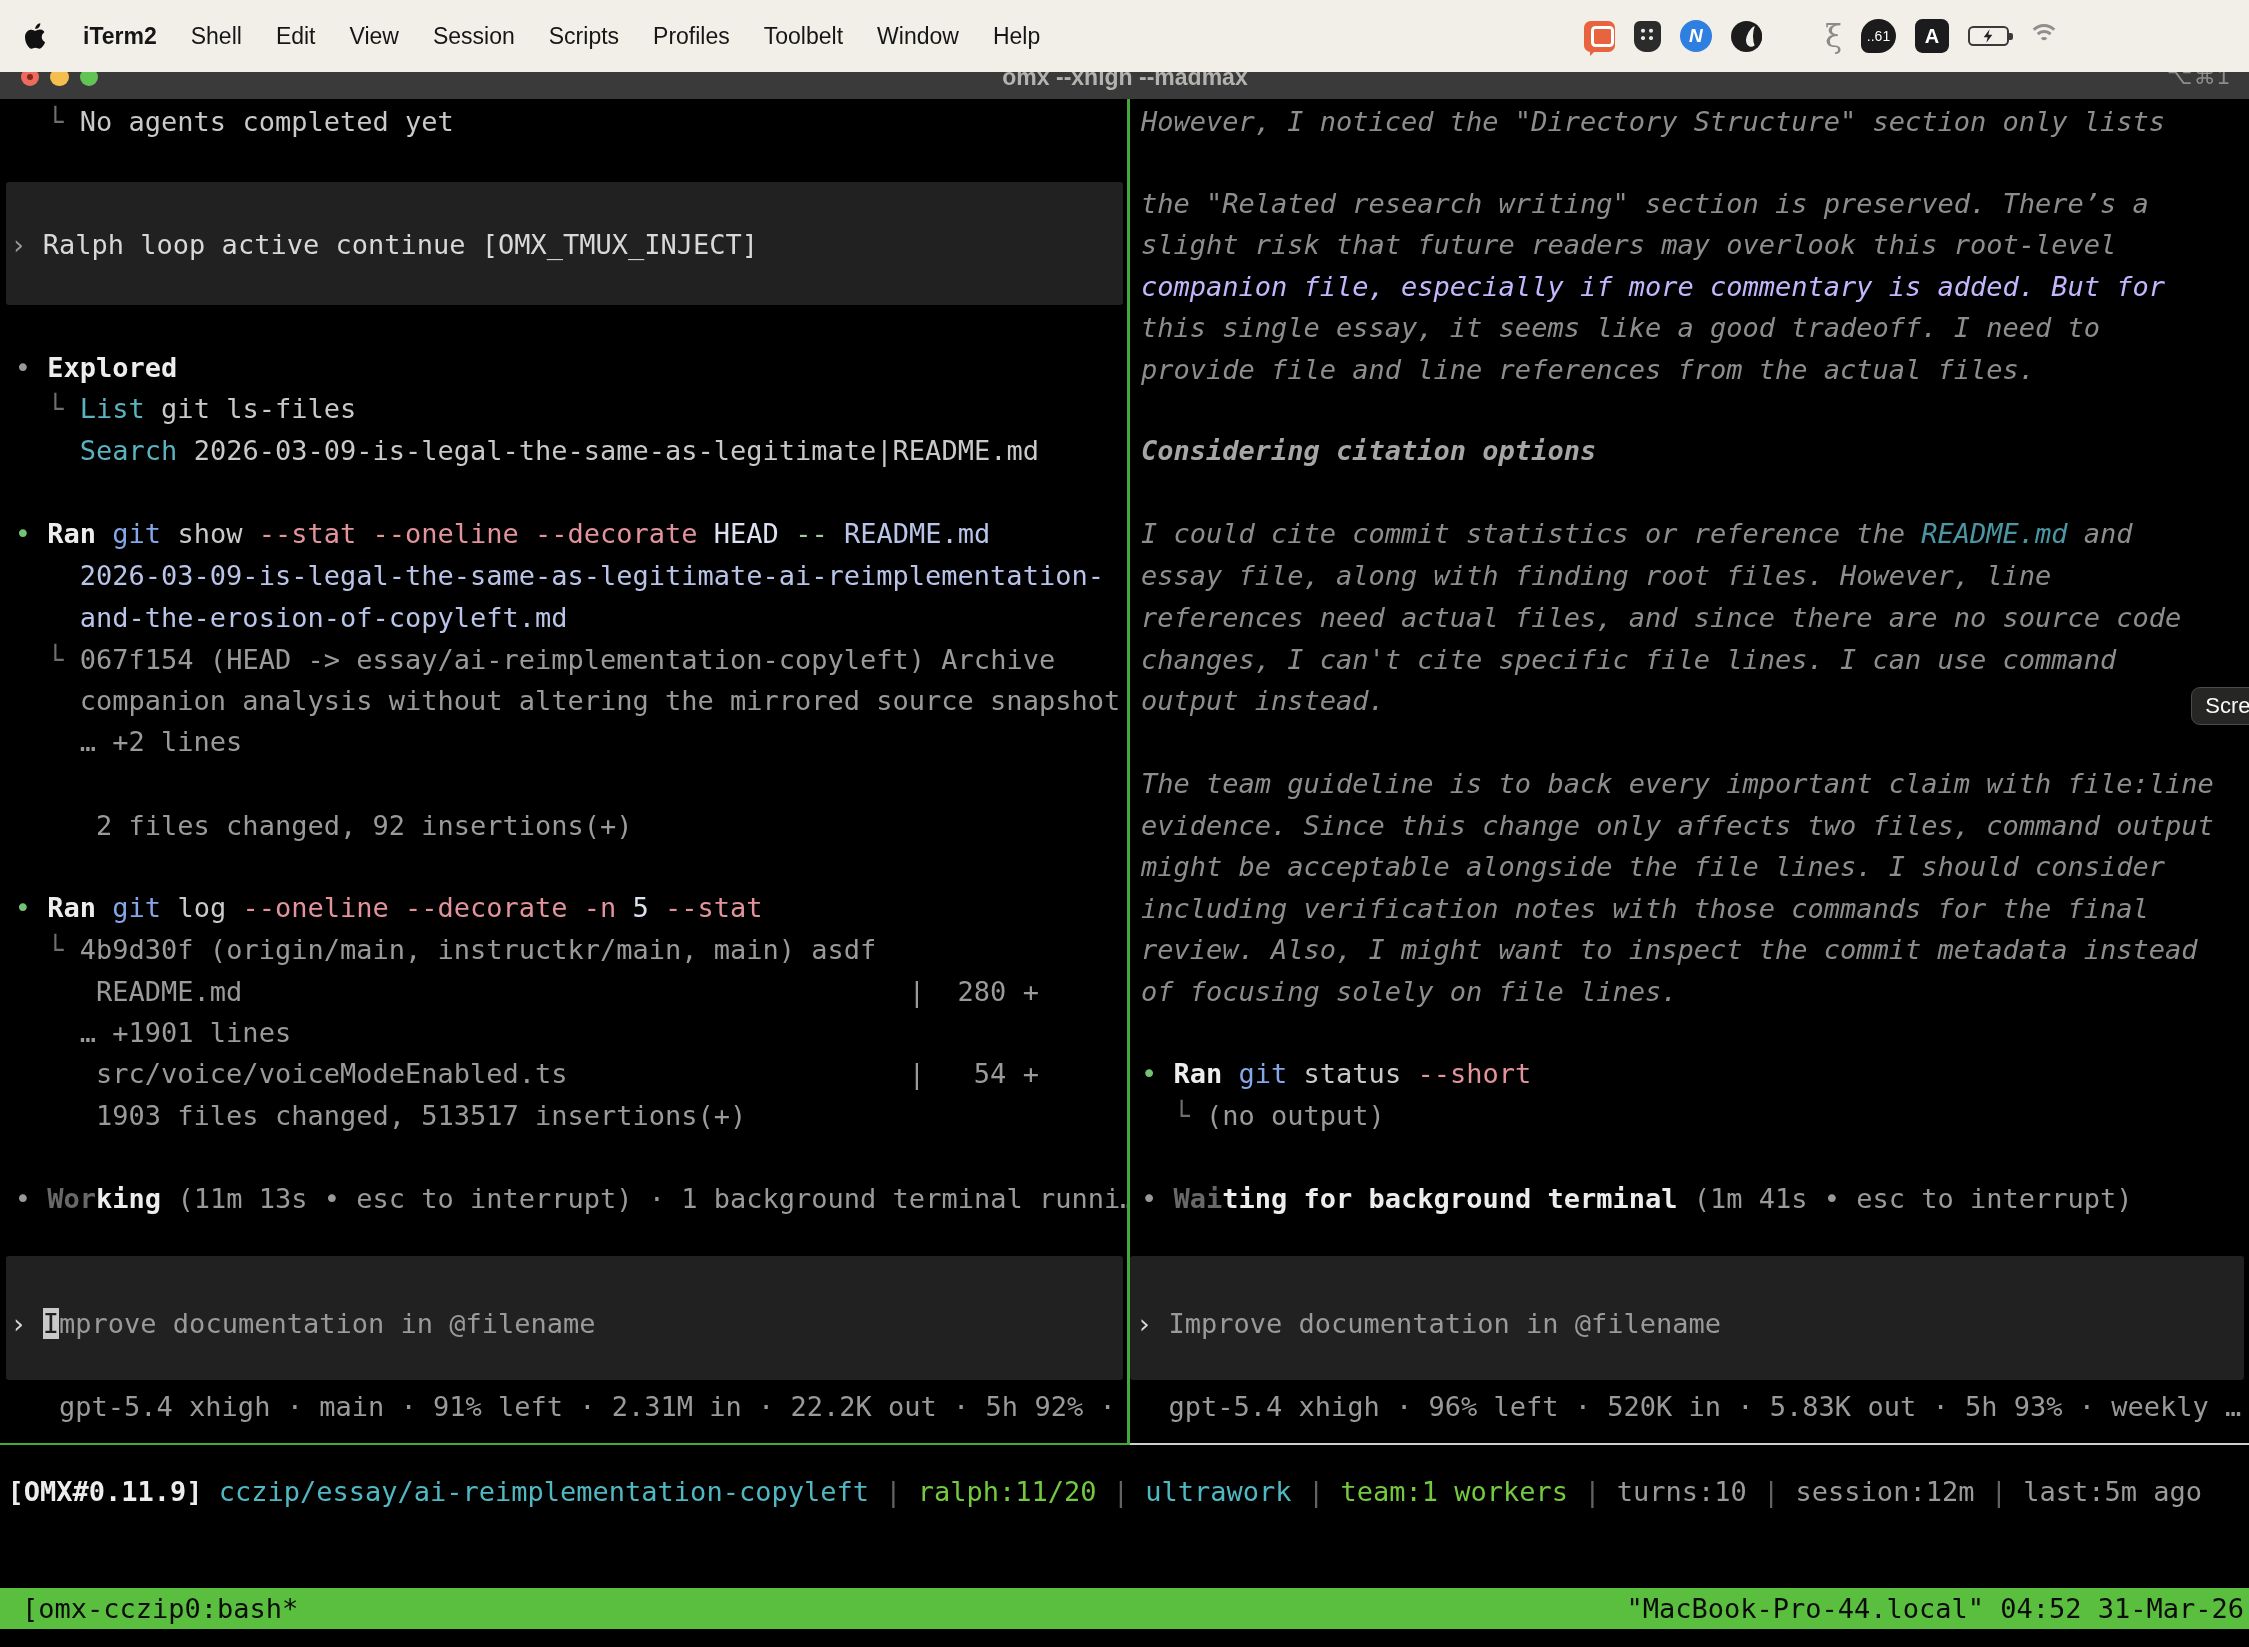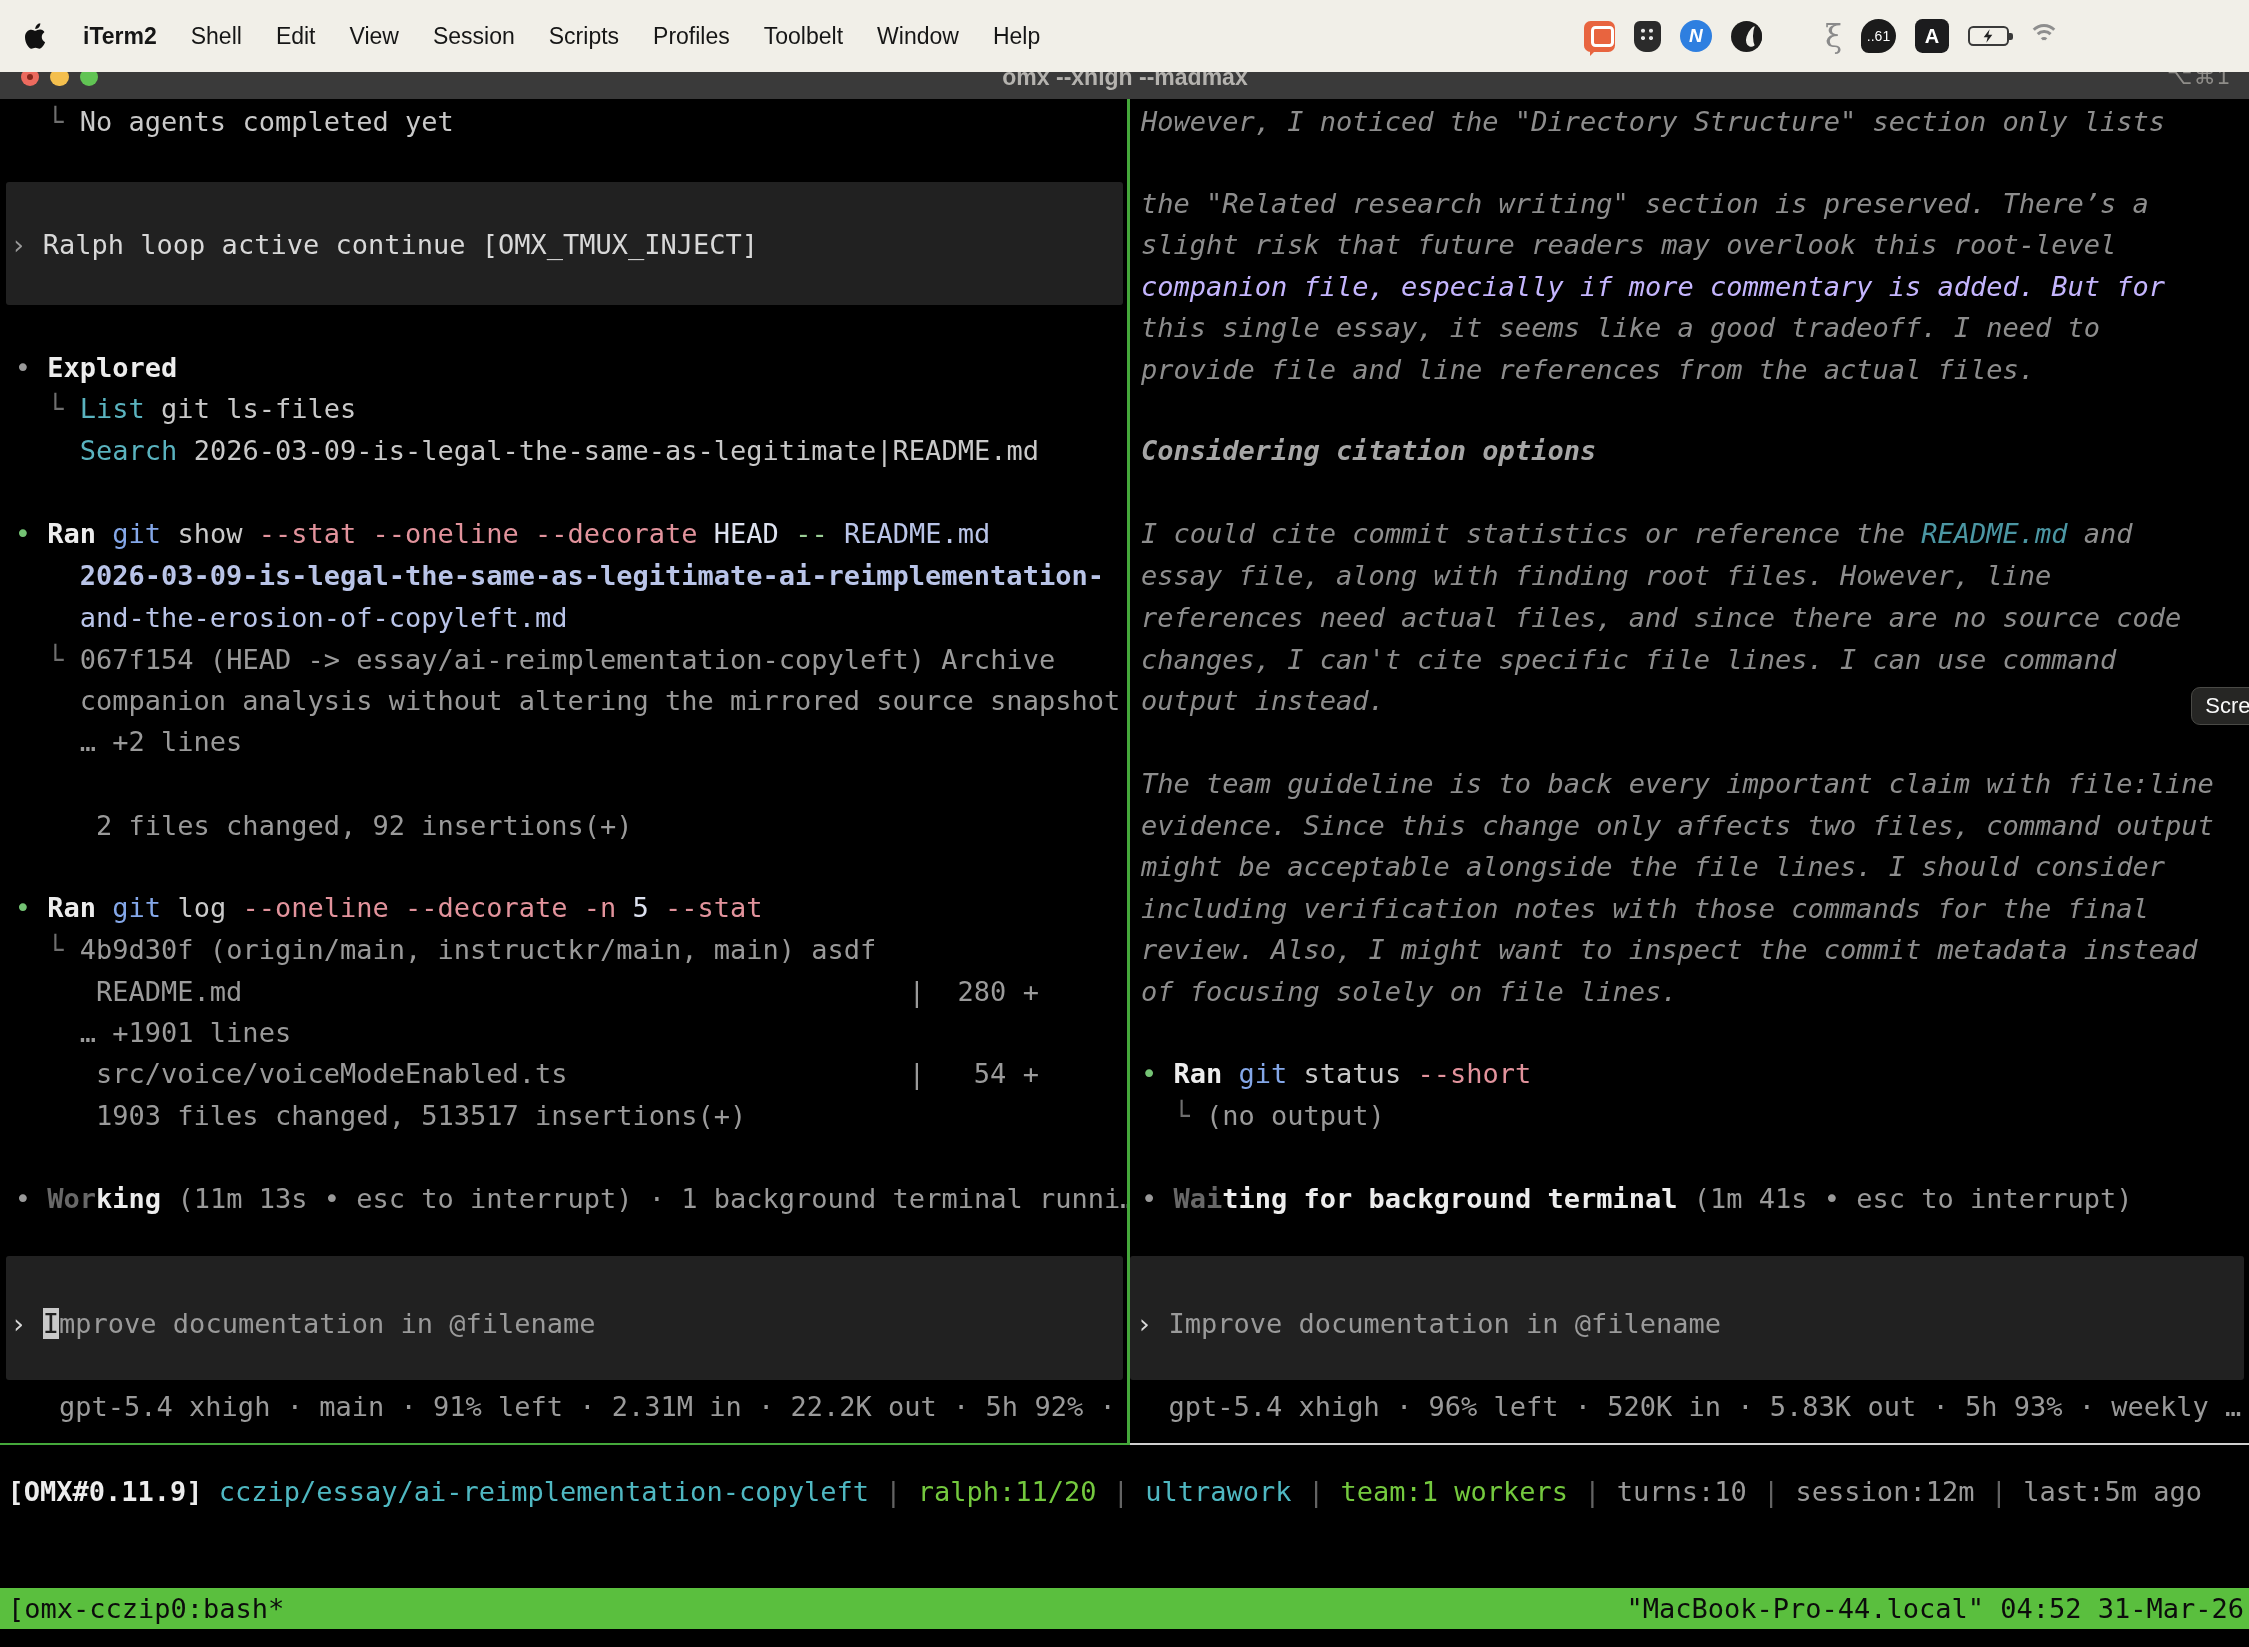--- a/index.html
+++ b/index.html
@@ -69,21 +69,21 @@
   #right-clip { left:1130px; width:1120px; height:1346px; }
   .tline { position:absolute; height:41px; line-height:41px; white-space:pre; z-index:2; }
   .inputbox { position:absolute; background:#212121; border-radius:3px; z-index:1; }
   .div-v { position:absolute; left:1127px; top:0; width:3px; height:1346px; background:#45a83b; z-index:3; }
   .div-h-left { position:absolute; left:0; top:1344px; width:1130px; height:2.2px; background:#45a83b; z-index:3; }
   .div-h-right { position:absolute; left:1130px; top:1344px; width:1120px; height:2.2px; background:#cfcfcf; z-index:3; }
 
   .tmuxbar { position:absolute; left:0; top:1489px; width:2250px; height:41px; background:#5abf3e;
              color:#0c0c0c; z-index:4; display:flex; align-items:center; justify-content:space-between;
              font-size:27px; line-height:41px; white-space:pre; }
-  .tmuxbar .tl { padding-left:8px; } .tmuxbar .tr { padding-right:5.9px; }
+  .tmuxbar .tl { padding-left:22px; } .tmuxbar .tr { padding-right:5.9px; }
 
   .scre-overlay { position:absolute; left:2191px; top:588px; width:89px; height:38px; background:#262624;
                   border:1.5px solid #4a4a46; border-radius:8.9px; z-index:6; color:#fafafa;
                   font-family:"Liberation Sans", sans-serif; font-size:22px; display:flex;
                   align-items:center; padding-left:13.3px; }
 </style>
 </head>
 <body>
 
 <div class="desktop-bg"></div>
@@ -143,21 +143,21 @@
   <div class="terminal">
     <div class="clip" id="left-clip">
         <div class="inputbox" style="top: 83px; left: 5.9px; width: 1117px; height: 123px;"></div>
         <div class="inputbox" style="top: 1157px; left: 5.9px; width: 1117px; height: 124px;"></div>
         <div class="tline" style="top: 1.5px; left: 14.8px;"><span style="color: rgb(111, 111, 111);">  └ </span><span style="color: rgb(201, 201, 201);">No agents completed yet</span></div>
         <div class="tline" style="top: 125px; left: 10.3px;"><span style="color: rgb(154, 154, 154);">› </span><span style="color: rgb(216, 216, 216);">Ralph loop active continue [OMX_TMUX_INJECT]</span></div>
         <div class="tline" style="top: 248px; left: 14.8px;"><span style="color: rgb(154, 154, 154);">• </span><span style="color: rgb(237, 237, 237); font-weight: 700;">Explored</span></div>
         <div class="tline" style="top: 289px; left: 14.8px;"><span style="color: rgb(111, 111, 111);">  └ </span><span style="color: rgb(90, 179, 191);">List</span><span style="color: rgb(201, 201, 201);"> git ls-files</span></div>
         <div class="tline" style="top: 331px; left: 14.8px;"><span style="color: rgb(201, 201, 201);">    </span><span style="color: rgb(90, 179, 191);">Search</span><span style="color: rgb(201, 201, 201);"> 2026-03-09-is-legal-the-same-as-legitimate|README.md</span></div>
         <div class="tline" style="top: 414px; left: 14.8px;"><span style="color: rgb(116, 195, 116);">• </span><span style="color: rgb(237, 237, 237); font-weight: 700;">Ran</span><span style="color: rgb(201, 201, 201);"> </span><span style="color: rgb(132, 167, 232);">git</span><span style="color: rgb(201, 201, 201);"> show </span><span style="color: rgb(226, 147, 156);">--stat --oneline --decorate</span><span style="color: rgb(221, 226, 240);"> HEAD </span><span style="color: rgb(156, 207, 150);">--</span><span style="color: rgb(201, 201, 201);"> </span><span style="color: rgb(185, 196, 232);">README.md</span></div>
-        <div class="tline" style="top: 456px; left: 14.8px; font-weight: bold;"><span style="color: rgb(185, 196, 232);">    2026-03-09-is-legal-the-same-as-legitimate-ai-reimplementation-</span></div>
+        <div class="tline" style="top: 456px; left: 14.8px;"><span style="color: rgb(185, 196, 232);">    2026-03-09-is-legal-the-same-as-legitimate-ai-reimplementation-</span></div>
         <div class="tline" style="top: 498px; left: 14.8px;"><span style="color: rgb(185, 196, 232);">    and-the-erosion-of-copyleft.md</span></div>
         <div class="tline" style="top: 540px; left: 14.8px;"><span style="color: rgb(111, 111, 111);">  └ </span><span style="color: rgb(154, 154, 154);">067f154 (HEAD -&gt; essay/ai-reimplementation-copyleft) Archive</span></div>
         <div class="tline" style="top: 581px; left: 14.8px;"><span style="color: rgb(154, 154, 154);">    companion analysis without altering the mirrored source snapshot</span></div>
         <div class="tline" style="top: 622px; left: 14.8px;"><span style="color: rgb(154, 154, 154);">    … +2 lines</span></div>
         <div class="tline" style="top: 706px; left: 14.8px;"><span style="color: rgb(154, 154, 154);">     2 files changed, 92 insertions(+)</span></div>
         <div class="tline" style="top: 788px; left: 14.8px;"><span style="color: rgb(116, 195, 116);">• </span><span style="color: rgb(237, 237, 237); font-weight: 700;">Ran</span><span style="color: rgb(201, 201, 201);"> </span><span style="color: rgb(132, 167, 232);">git</span><span style="color: rgb(201, 201, 201);"> log </span><span style="color: rgb(226, 147, 156);">--oneline --decorate</span><span style="color: rgb(201, 201, 201);"> </span><span style="color: rgb(226, 147, 156);">-n</span><span style="color: rgb(221, 226, 240);"> 5 </span><span style="color: rgb(226, 147, 156);">--stat</span></div>
         <div class="tline" style="top: 830px; left: 14.8px;"><span style="color: rgb(111, 111, 111);">  └ </span><span style="color: rgb(154, 154, 154);">4b9d30f (origin/main, instructkr/main, main) asdf</span></div>
         <div class="tline" style="top: 872px; left: 14.8px;"><span style="color: rgb(154, 154, 154);">     README.md                                         |  280 +</span></div>
         <div class="tline" style="top: 913px; left: 14.8px;"><span style="color: rgb(154, 154, 154);">    … +1901 lines</span></div>
         <div class="tline" style="top: 954px; left: 14.8px;"><span style="color: rgb(154, 154, 154);">     src/voice/voiceModeEnabled.ts                     |   54 +</span></div>

